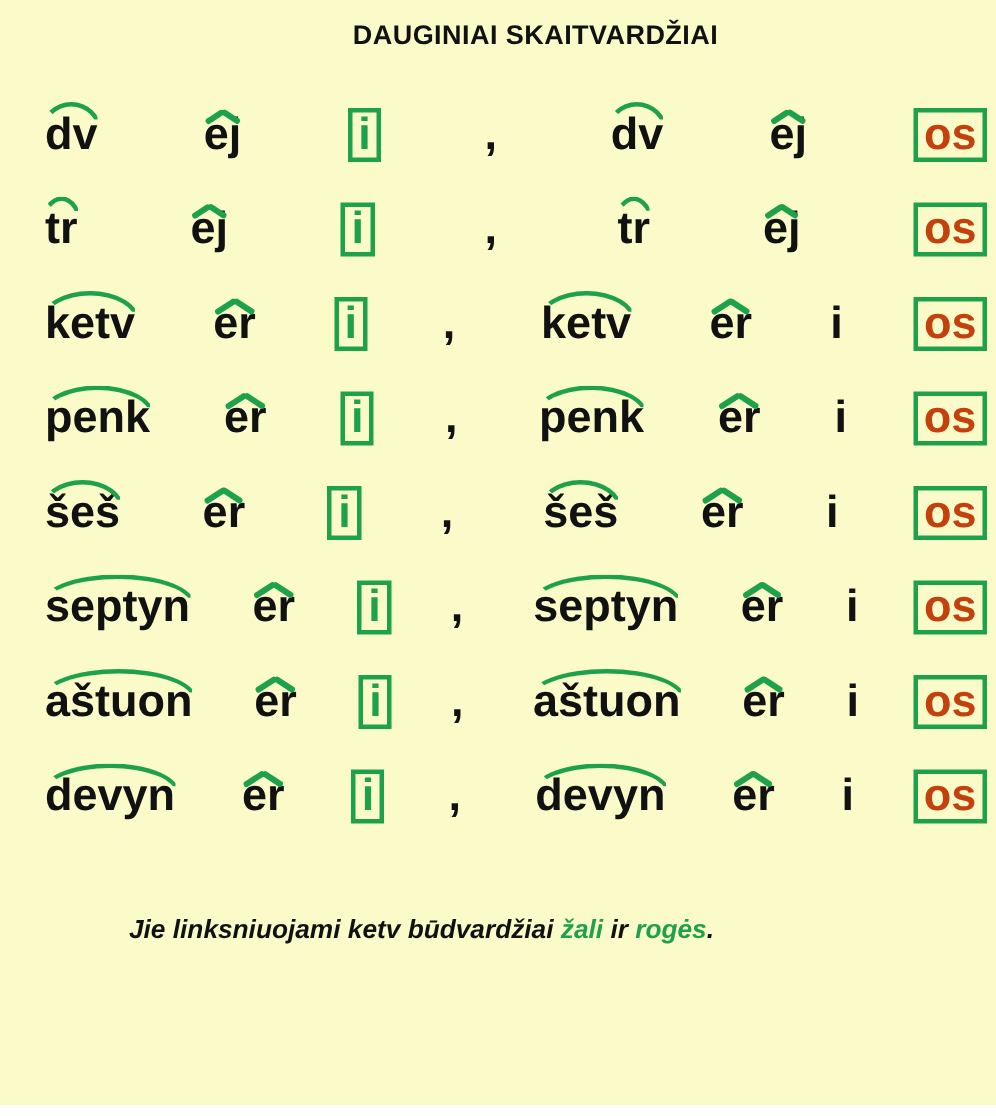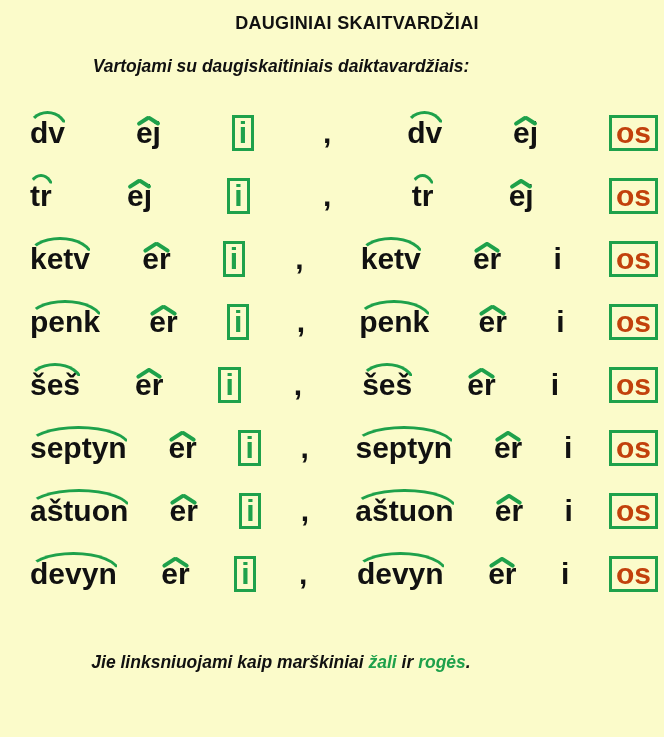--- a/index.html
+++ b/index.html
@@ -64,21 +64,20 @@
   .green-word{color:var(--green,#1EA14B);}
 </style>
 </head>
 <body>
 
 <div class="slide">
 
   <div class="title">DAUGINIAI SKAITVARDŽIAI</div>
 
   <div class="subtitle">
-    <div>Vartojami su daugiskaitiniais daiktavardžiais:</div>
   </div>
 
   <div class="rows">
       <div class="row">
         <span class="part m-root">dv</span>
         <span class="part m-suffix">ej</span>
         <span class="part boxed end-g">i</span>
         <span class="part comma">,</span>
         <span class="part m-root">dv</span>
         <span class="part m-suffix">ej</span>
@@ -149,16 +148,16 @@
         <span class="part boxed end-g">i</span>
         <span class="part comma">,</span>
         <span class="part m-root">devyn</span>
         <span class="part m-suffix">er</span>
         <span class="part m-plain">i</span>
         <span class="part boxed end-b">os</span>
       </div>
     </div>
 
   <div class="footer">
-    <div class="footer-line2"><span>Jie linksniuojami kaip marškiniai </span><span class="green-word">žali</span><span> ir </span><span class="green-word">rogės</span><span>.</span></div>
+    <div class="footer-line2"><span>Jie linksniuojami ketv būdvardžiai </span><span class="green-word">žali</span><span> ir </span><span class="green-word">rogės</span><span>.</span></div>
   </div>
 
 </div>
 
 </body></html>

